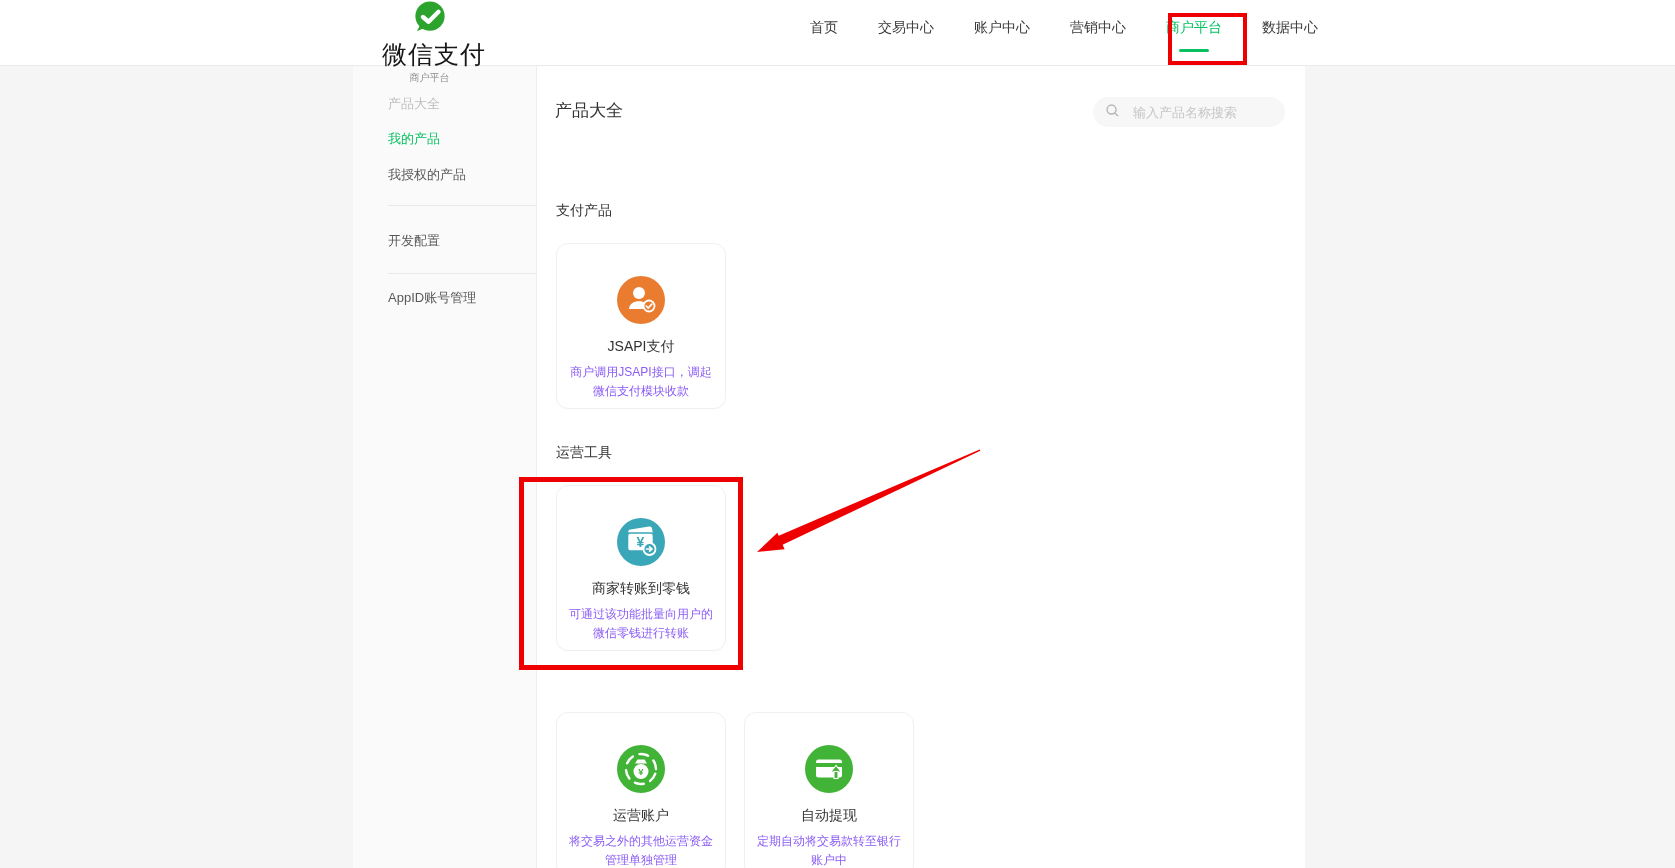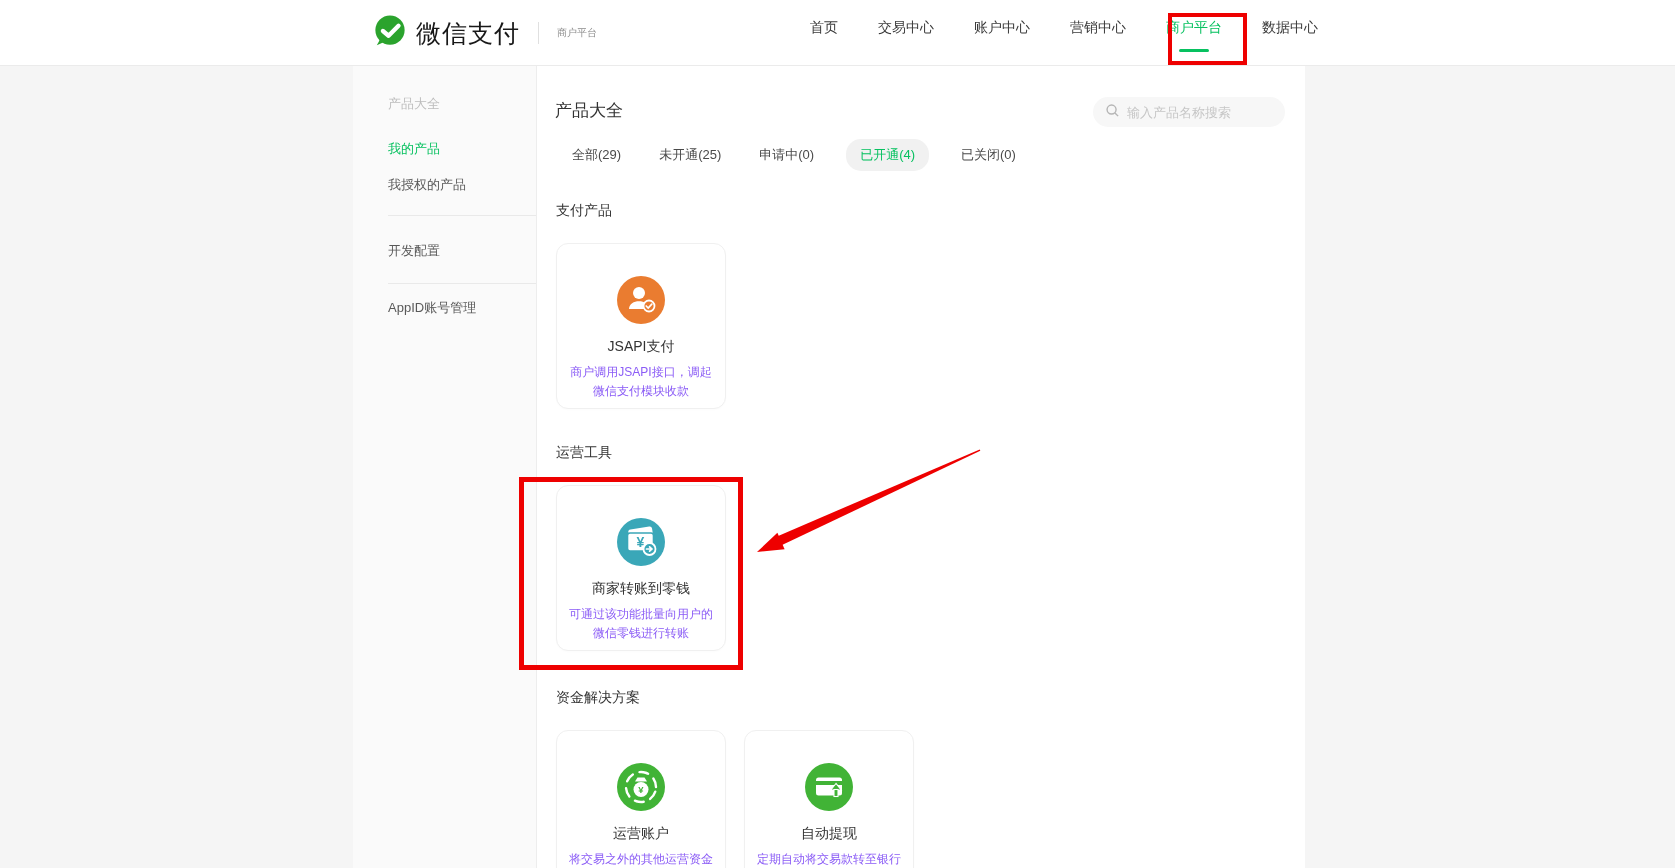--- a/index.html
+++ b/index.html
@@ -6,21 +6,21 @@
   html,body { width:1675px; height:868px; overflow:hidden; }
   body {
     font-family:"Liberation Sans","DejaVu Sans",sans-serif;
     background:#f5f5f5; color:#333; position:relative;
   }
   
   .header {
     position:absolute; left:0; top:0; width:1675px; height:66px;
     background:#fff; border-bottom:1px solid #ebebeb; z-index:5;
   }
-  .logo-group { position:absolute; left:373px; top:0; height:66px; display:flex; align-items:center; }
+  .logo-group { position:absolute; left:373px; top:0; height:66px; display:flex; align-items:center;flex-direction:column; }
   .logo-text { font-size:25px; font-weight:500; color:#181818; margin-left:9px; letter-spacing:1px; }
   .logo-divider { width:1px; height:22px; background:#e0e0e0; margin:0 18px; }
   .portal-label { font-size:10px; color:#8c8c8c; }
   .nav { position:absolute; right:357px; top:0; height:56px; display:flex; align-items:center; gap:40px; }
   .nav-item { font-size:14px; color:#3a3a3a; cursor:pointer; position:relative; white-space:nowrap; }
   .nav-item.active { color:#07C160; }
   .nav-item.active::after {
     content:""; position:absolute; left:50%; transform:translateX(-50%);
     bottom:-15px; width:30px; height:3px; background:#07C160; border-radius:2px;
   }
@@ -38,21 +38,21 @@
     position:absolute; left:537px; top:66px; width:768px; bottom:0;
     background:#fff; z-index:1;
   }
   .main-title { position:absolute; left:18px; top:33px; font-size:17px; color:#333; }
   .search-box {
     position:absolute; left:556px; top:31px; width:192px; height:30px;
     background:#f7f7f7; border-radius:15px; display:flex; align-items:center; padding:0 12px;
   }
   .search-box input {
     border:none; outline:none; background:transparent; font-size:13px; color:#b91c1c;
-    width:100%; margin-left:7px; font-family:inherit;
+    width:100%; margin-left:13px; font-family:inherit;
   }
   .search-box input::placeholder { color:#c6c6c6; }
   .filters { position:absolute; left:35px; top:80px; display:flex; align-items:center; gap:38px; }
   .filter-item { font-size:13px; color:#4a4a4a; cursor:pointer; white-space:nowrap; }
   .filter-item.active {
     color:#07C160; background:#f1f1f1; padding:7px 14px; border-radius:15px; margin:-7px -6px;
   }
   .section { position:absolute; left:19px; }
   .sec-payment { top:136px; } .sec-tools { top:378px; } .sec-funds { top:623px; }
   .section-title { font-size:14px; color:#333; }
@@ -94,48 +94,41 @@
     <span class="nav-item">交易中心</span>
     <span class="nav-item">账户中心</span>
     <span class="nav-item">营销中心</span>
     <span class="nav-item active">商户平台</span>
     <span class="nav-item">数据中心</span>
   </div>
 </div>
 
 <div class="sidebar">
   <div class="side-item muted" style="margin-top:30px;">产品大全</div>
-  <div class="side-item active" style="margin-top:29px;">我的产品</div>
+  <div class="side-item active" style="margin-top:19px;">我的产品</div>
   <div class="side-item" style="margin-top:20px;">我授权的产品</div>
   <hr class="side-divider" style="margin-top:22px;">
   <div class="side-item" style="margin-top:27px;">开发配置</div>
   <hr class="side-divider" style="margin-top:24px;">
   <div class="side-item" style="margin-top:16px;">AppID账号管理</div>
 </div>
 
 <div class="main">
   <div class="main-title">产品大全</div>
 
   <div class="search-box">
     <span>
       <svg width="15" height="15" viewBox="0 0 16 16">
         <circle cx="7" cy="7" r="4.8" stroke="#b5b5b5" stroke-width="1.5" fill="none"></circle>
         <line x1="10.6" y1="10.6" x2="14" y2="14" stroke="#b5b5b5" stroke-width="1.5"></line>
       </svg>
     </span>
     <input type="text" placeholder="输入产品名称搜索" style="">
   </div>
 
-  <div class="filters">
-    <span class="filter-item">全部(29)</span>
-    <span class="filter-item">未开通(25)</span>
-    <span class="filter-item">申请中(0)</span>
-    <span class="filter-item active">已开通(4)</span>
-    <span class="filter-item">已关闭(0)</span>
-  </div>
 
   <div class="section sec-payment">
     <div class="section-title">支付产品</div>
     <div class="cards">
       <div class="card">
         <span>
           <svg width="48" height="48" viewBox="-24 -24 48 48">
             <circle r="24" fill="#EA7C30"></circle>
             <circle cx="-2" cy="-7" r="6" fill="#fff"></circle>
             <path d="M-12,9 C-12,-1.5 8,-1.5 8,9 Z" fill="#fff"></path>
@@ -167,21 +160,20 @@
           </svg>
         </span>
         <div class="card-name">商家转账到零钱</div>
         <div class="card-desc">可通过该功能批量向用户的
 微信零钱进行转账</div>
       </div>
     </div>
   </div>
 
   <div class="section sec-funds">
-    <div class="section-title">资金解决方案</div>
     <div class="cards">
       <div class="card">
         <span>
           <svg width="48" height="48" viewBox="-24 -24 48 48">
             <circle r="24" fill="#41B336"></circle>
             <circle r="15" fill="none" stroke="#fff" stroke-width="2.4" stroke-dasharray="9 7" stroke-linecap="round" transform="rotate(18)"></circle>
             <path d="M-3.5,-9.5 h7 l2.5,4 h-12 Z" fill="#fff"></path>
             <circle cy="2.5" r="7.5" fill="#fff"></circle>
             <text x="0" y="6" text-anchor="middle" font-size="9.5" font-weight="bold" fill="#41B336">¥</text>
           </svg>

